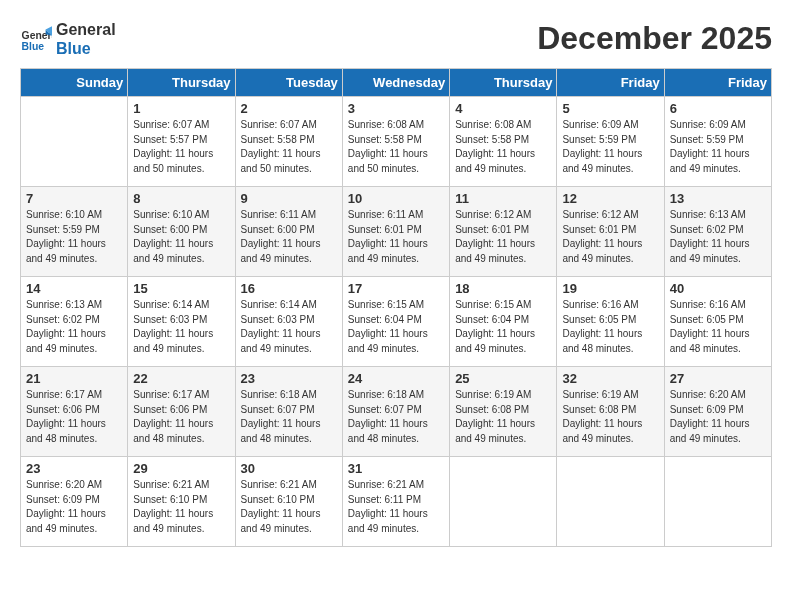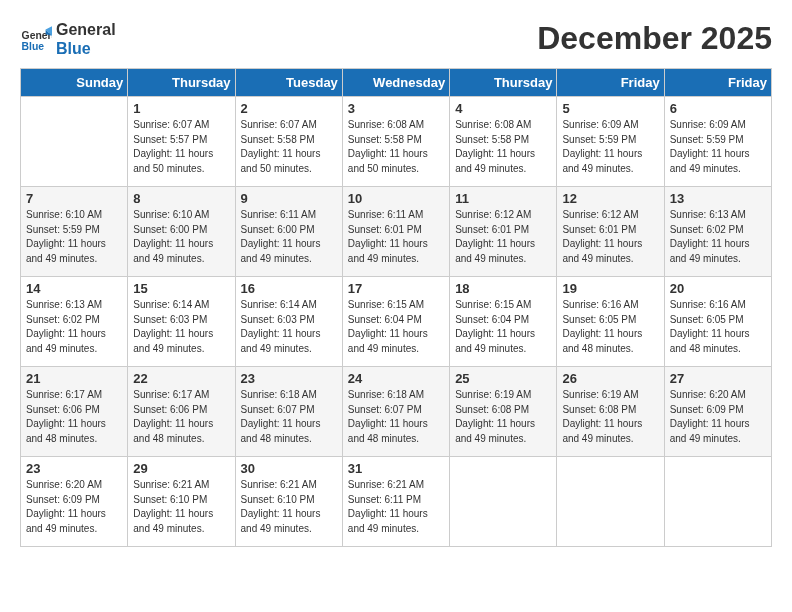--- a/index.html
+++ b/index.html
@@ -228,21 +228,21 @@
           Sunrise: 6:15 AM<br>Sunset: 6:04 PM<br>Daylight: 11 hours and 49 minutes.
         </div>
         </td>
         <td>
           <div class="day-number">19</div>
         <div class="cell-detail">
           Sunrise: 6:16 AM<br>Sunset: 6:05 PM<br>Daylight: 11 hours and 48 minutes.
         </div>
         </td>
         <td>
-          <div class="day-number">20</div>
+          <div class="day-number">40</div>
         <div class="cell-detail">
           Sunrise: 6:16 AM<br>Sunset: 6:05 PM<br>Daylight: 11 hours and 48 minutes.
         </div>
         </td>
       </tr>
       <tr>
         <td>
           <div class="day-number">21</div>
         <div class="cell-detail">
           Sunrise: 6:17 AM<br>Sunset: 6:06 PM<br>Daylight: 11 hours and 48 minutes.
@@ -266,21 +266,21 @@
           Sunrise: 6:18 AM<br>Sunset: 6:07 PM<br>Daylight: 11 hours and 48 minutes.
         </div>
         </td>
         <td>
           <div class="day-number">25</div>
         <div class="cell-detail">
           Sunrise: 6:19 AM<br>Sunset: 6:08 PM<br>Daylight: 11 hours and 49 minutes.
         </div>
         </td>
         <td>
-          <div class="day-number">26</div>
+          <div class="day-number">32</div>
         <div class="cell-detail">
           Sunrise: 6:19 AM<br>Sunset: 6:08 PM<br>Daylight: 11 hours and 49 minutes.
         </div>
         </td>
         <td>
           <div class="day-number">27</div>
         <div class="cell-detail">
           Sunrise: 6:20 AM<br>Sunset: 6:09 PM<br>Daylight: 11 hours and 49 minutes.
         </div>
         </td>

